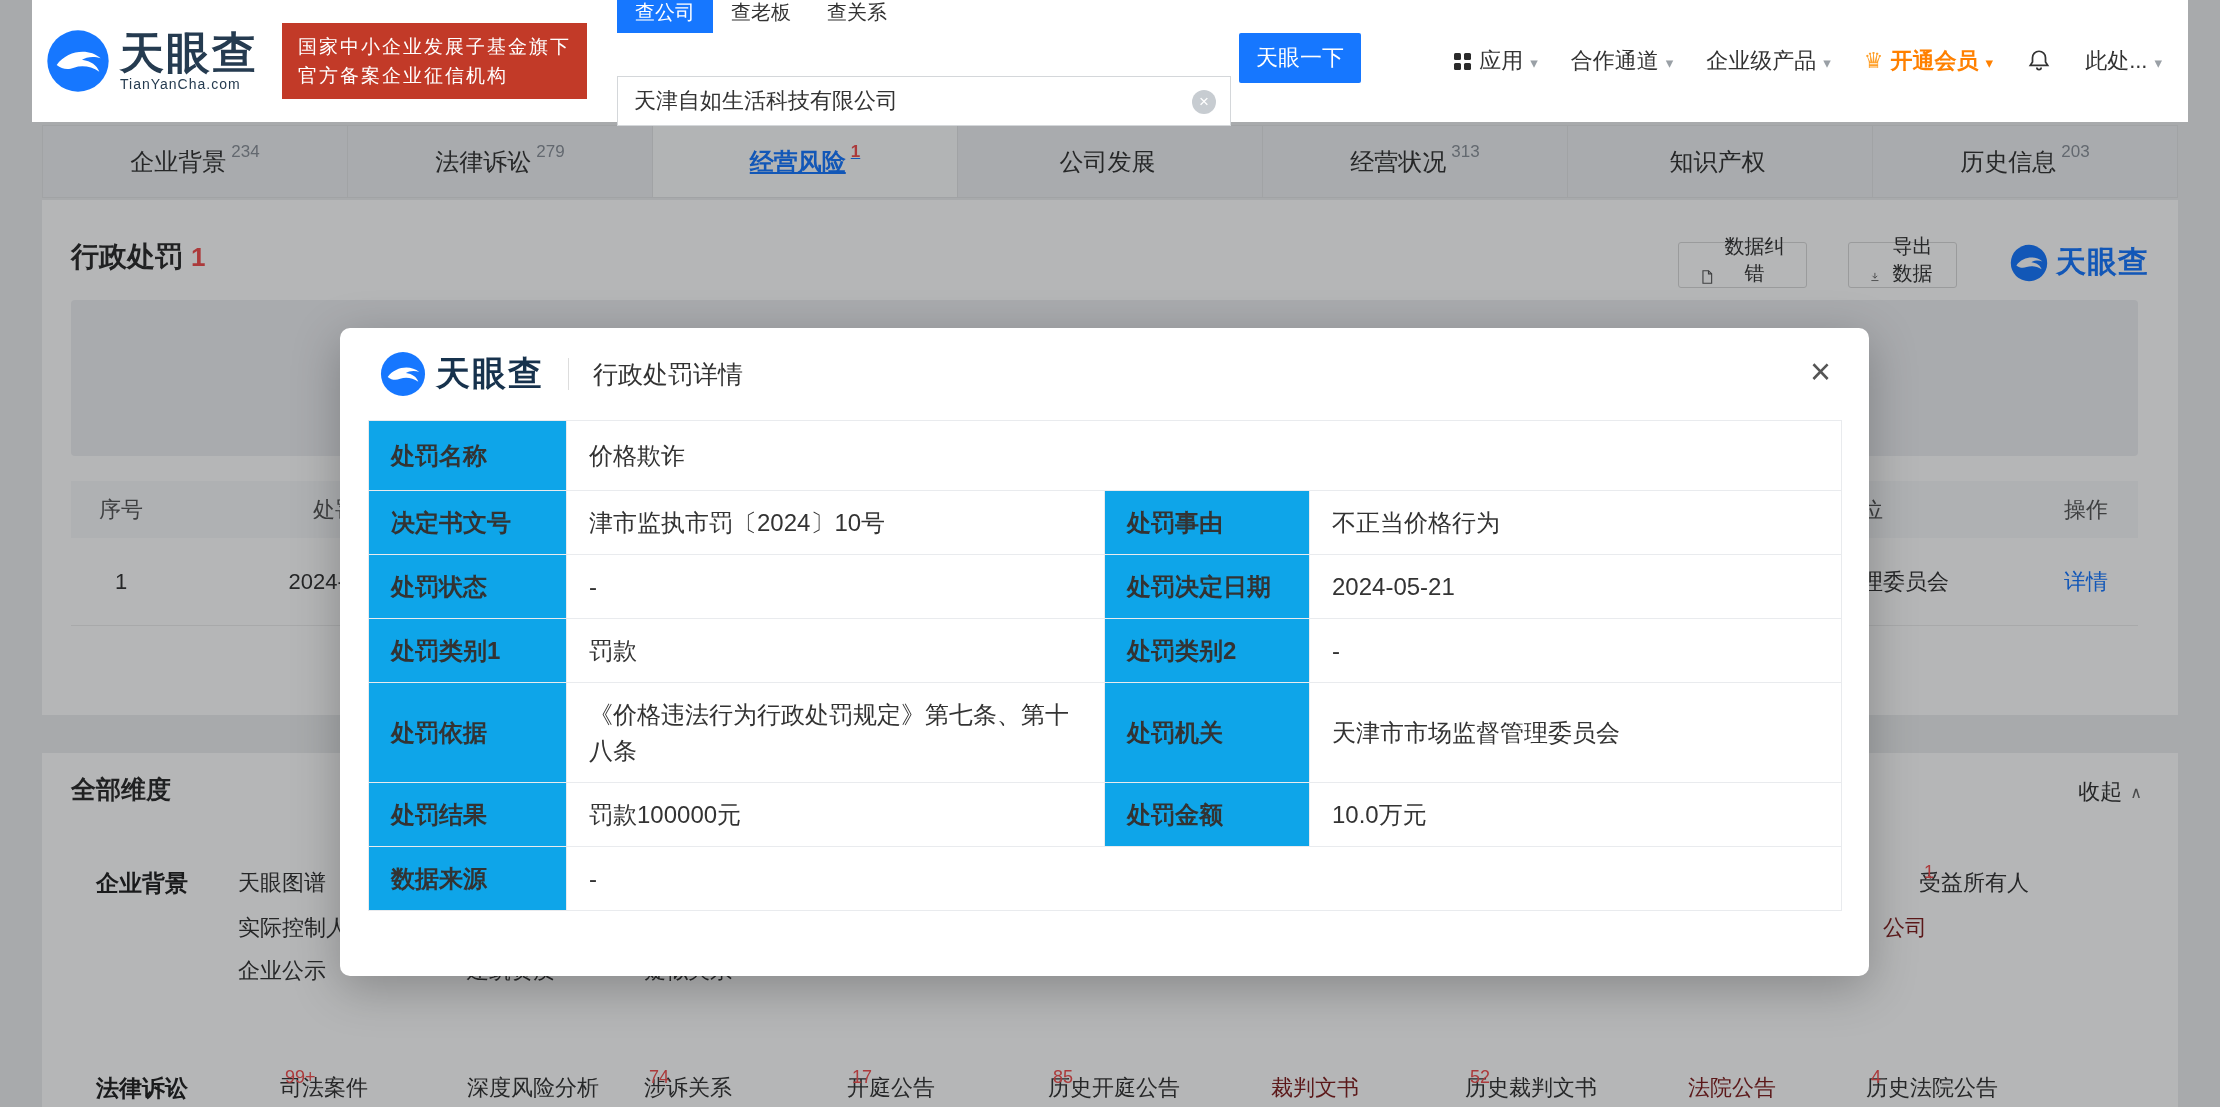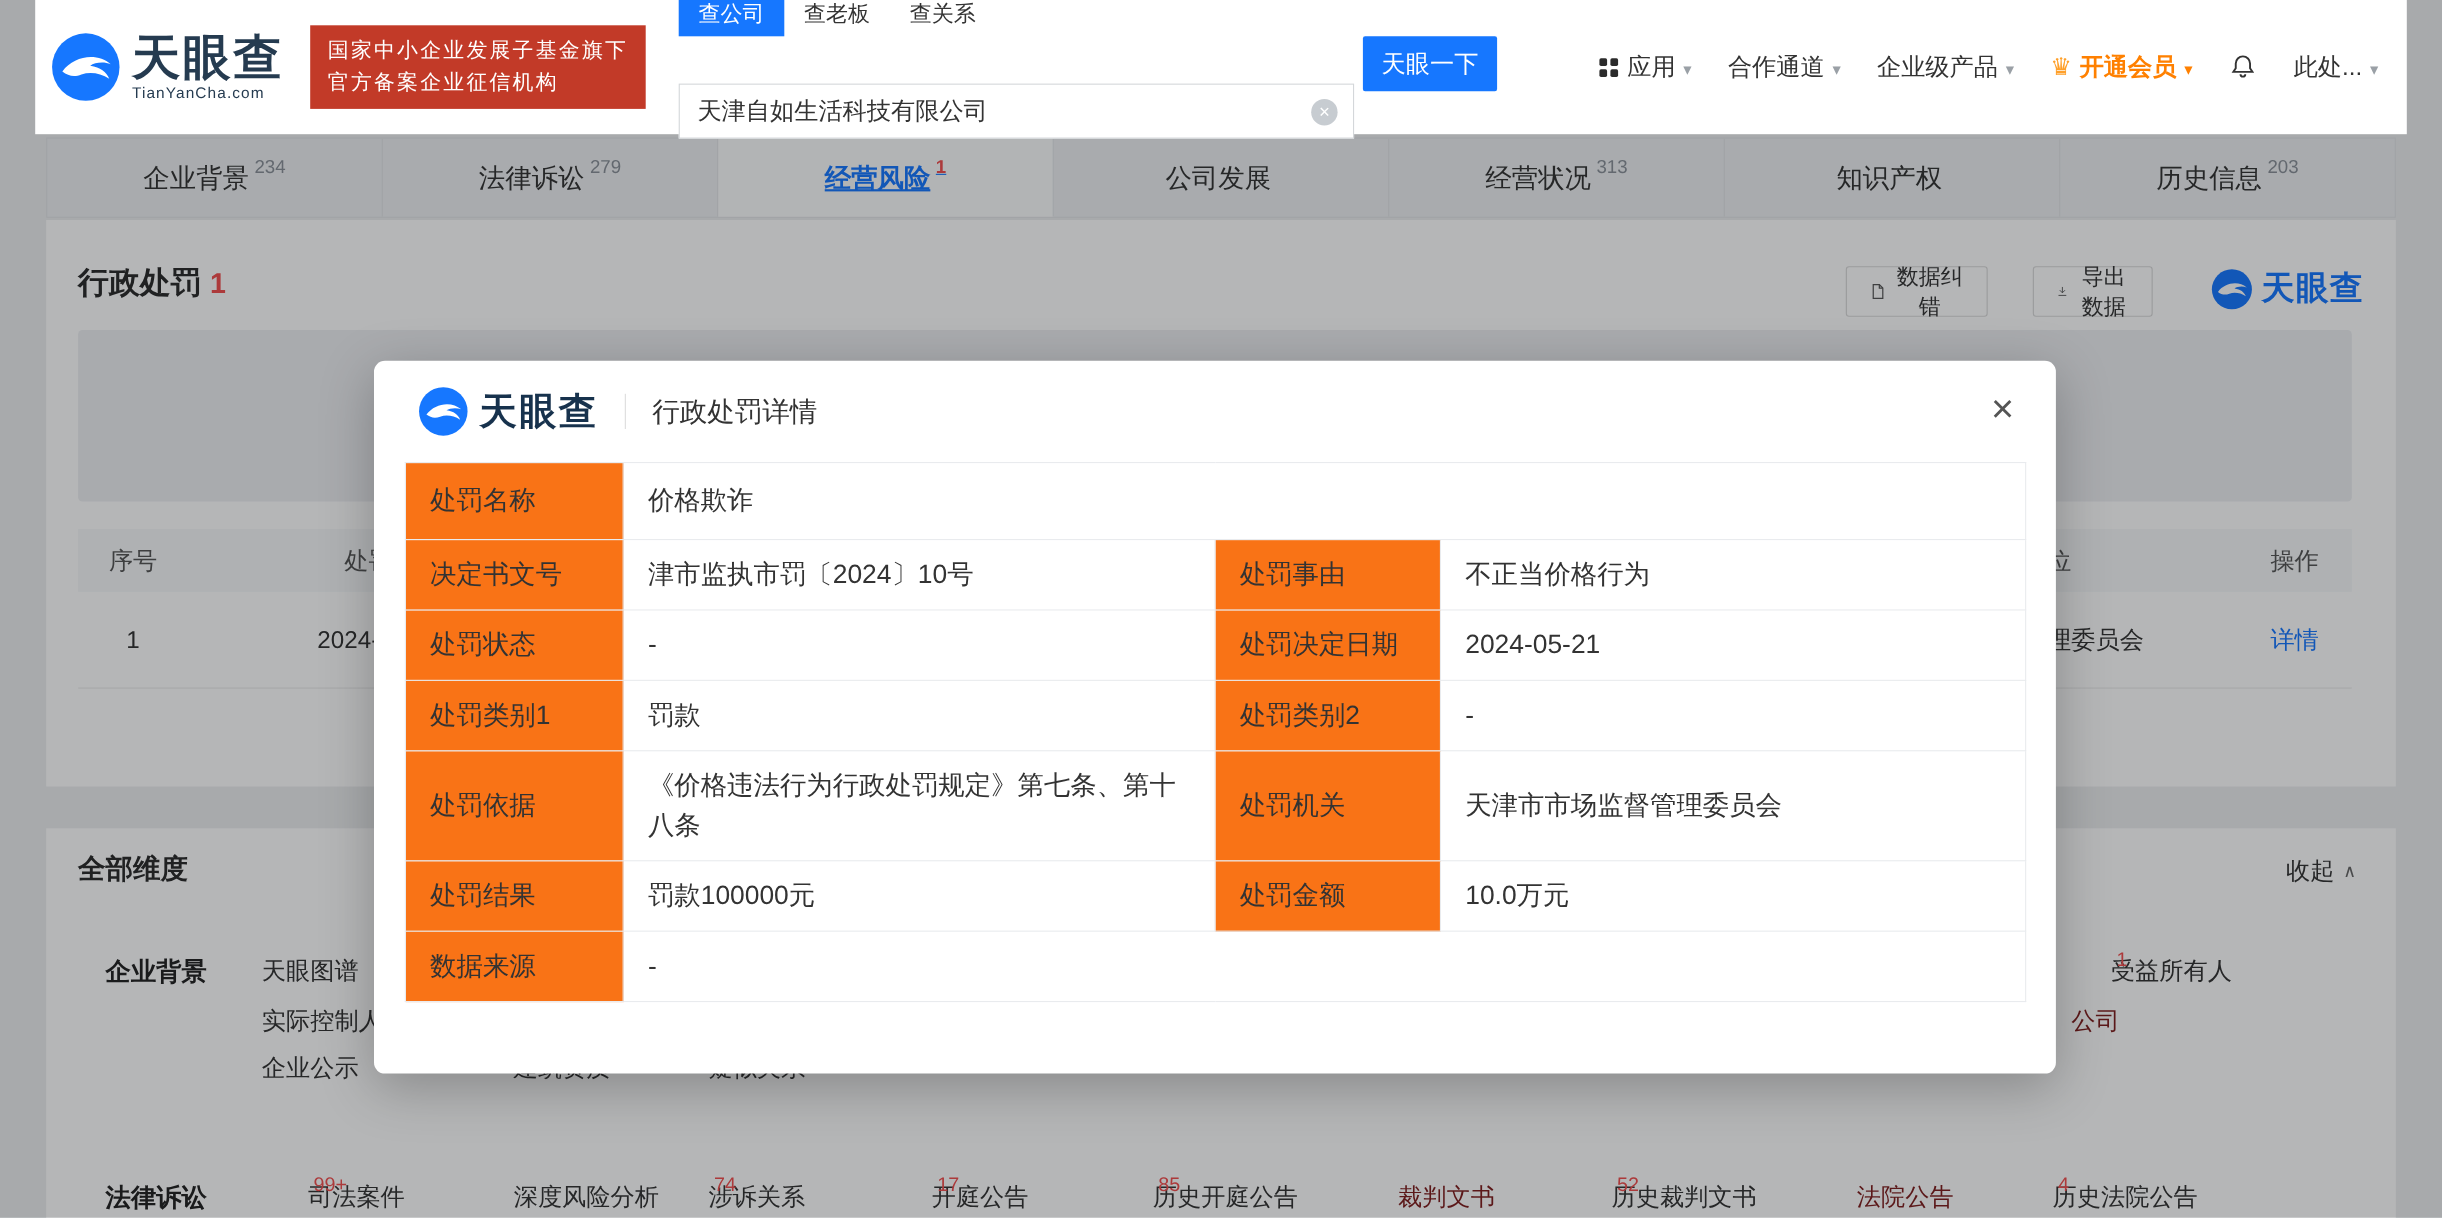--- a/index.html
+++ b/index.html
@@ -80,21 +80,21 @@
   .card { position:absolute; left:42px; width:2136px; background:#fff; z-index:10; }
   .card1 { top:200px; height:515px; }
   .card2 { top:753px; height:354px; }
 
   .sec-title { position:absolute; left:29px; top:38px; font-size:28px; font-weight:bold; color:#2a2a2a; }
   .red { color:#f24e4e; }
   .sec-title .red { font-size:26px; margin-left:8px; }
   .act-btn {
     position:absolute; top:42px; height:46px; background:#fff;
     border:1px solid #d9d9d9; border-radius:3px; font-size:20px; color:#333;
-    display:flex; align-items:center; gap:8px; padding:0 20px; cursor:pointer; font-family:inherit;
+    display:flex; align-items:flex-end; gap:8px; padding:0 20px; cursor:pointer; font-family:inherit;
   }
   .btn-correct { left:1636px; width:129px; }
   .btn-export { left:1806px; width:109px; }
   .watermark { position:absolute; left:1968px; top:42px; display:flex; align-items:center; gap:8px; }
   .watermark .logo-swoosh { width:38px; height:38px; }
   .wm-text { font-size:30px; font-weight:bold; color:#1677ff; letter-spacing:1px; }
 
   .filter-band { position:absolute; left:29px; top:100px; width:2067px; height:156px; background:#eef0f3; border-radius:4px; }
 
   .ptable-head {
@@ -135,21 +135,21 @@
   .m-title { font-size:25px; color:#333; }
   .m-close {
     position:absolute; right:38px; top:26px; font-size:36px; color:#555;
     cursor:pointer; line-height:1; font-weight:300;
   }
   .m-table { margin:0 28px; border-collapse:collapse; table-layout:fixed; width:1473px; }
   .m-table td {
     border:1px solid #e9ebee; padding:8px 22px; font-size:24px; color:#333;
     height:64px; line-height:1.5; vertical-align:middle; word-break:break-all;
   }
-  .m-table td.lbl { background:#f97316; }
+  .m-table td.lbl { background:#0ea5e9;font-weight:bold; }
   .m-table tr.r-first td { height:70px; }
   .m-table tr.r-tall td { height:100px; }
 </style>
 </head>
 <body>
 
 <header class="header">
   <div class="logo">
     <svg class="logo-swoosh" viewBox="0 0 48 48">
       <circle cx="24" cy="24" r="23" fill="#1677ff"></circle>

